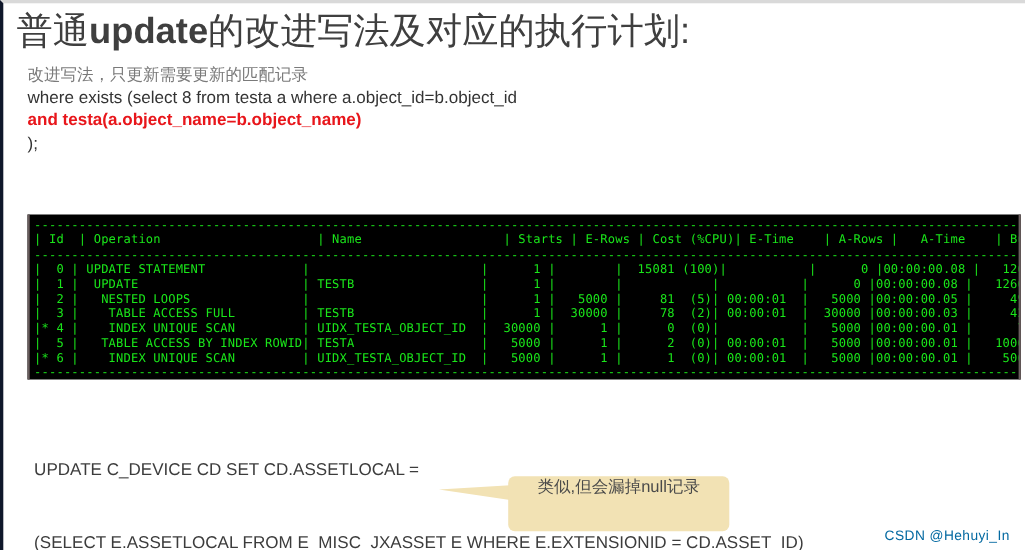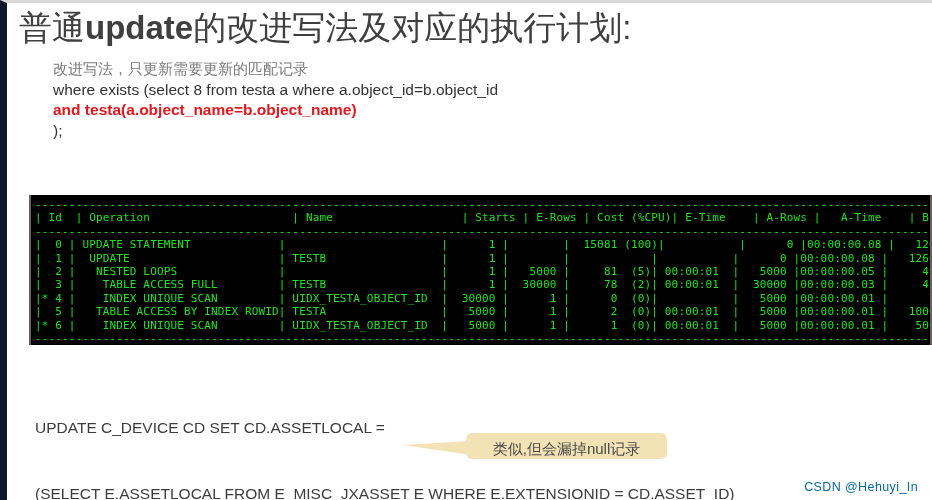--- a/index.html
+++ b/index.html
@@ -14,21 +14,21 @@
     font-family: "Liberation Sans", "DejaVu Sans", sans-serif;
     position: relative;
   }
   #page {
     position: absolute;
     left: 0; top: 0;
     width: 932px;
     height: 500px;
     background: #ffffff;
     box-sizing: border-box;
-    border-left: 7px solid #0f172a;
+    border-left: 3px solid #0f172a;
     border-top: 3px solid #d9d9d9;
     overflow: hidden;
   }
 
   
   .slide-title {
     position: absolute;
     left: 12px;
     top: 4px;
     font-size: 33px;
@@ -43,21 +43,21 @@
   .sql-top {
     position: absolute;
     left: 22px;
     top: 56px;
     width: 880px;
     font-size: 15.5px;
     line-height: 20.5px;
     color: #333333;
     white-space: nowrap;
   }
-  .sql-top .line { height: 20.5px; margin-left: 24px; }
+  .sql-top .line { height: 20.5px; }
   .sql-top .cn-note { color: #7a7a7a; font-size: 15px; }
   .sql-top .red { color: #e8161b; font-weight: bold; }
 
   
   #terminal {
     position: absolute;
     left: 22px;
     top: 192px;
     width: 903px;
     height: 150px;
@@ -100,26 +100,26 @@
   }
   #callout .tail {
     position: absolute;
     left: 0; top: 8px;
     width: 68px; height: 14px;
   }
   #callout .bubble {
     position: absolute;
     left: 63px; top: 0;
     width: 201px;
-    height: 26px;
+    height: 50px;
     background: #f2e2b4;
     border-radius: 6px;
     box-sizing: border-box;
     display: flex;
-    align-items: flex-end;
+    align-items: flex-start;
     justify-content: center;
     font-size: 15px;
     color: #4a4a4a;
   }
 
   
   #watermark {
     position: absolute;
     right: 14px;
     bottom: 6px;

